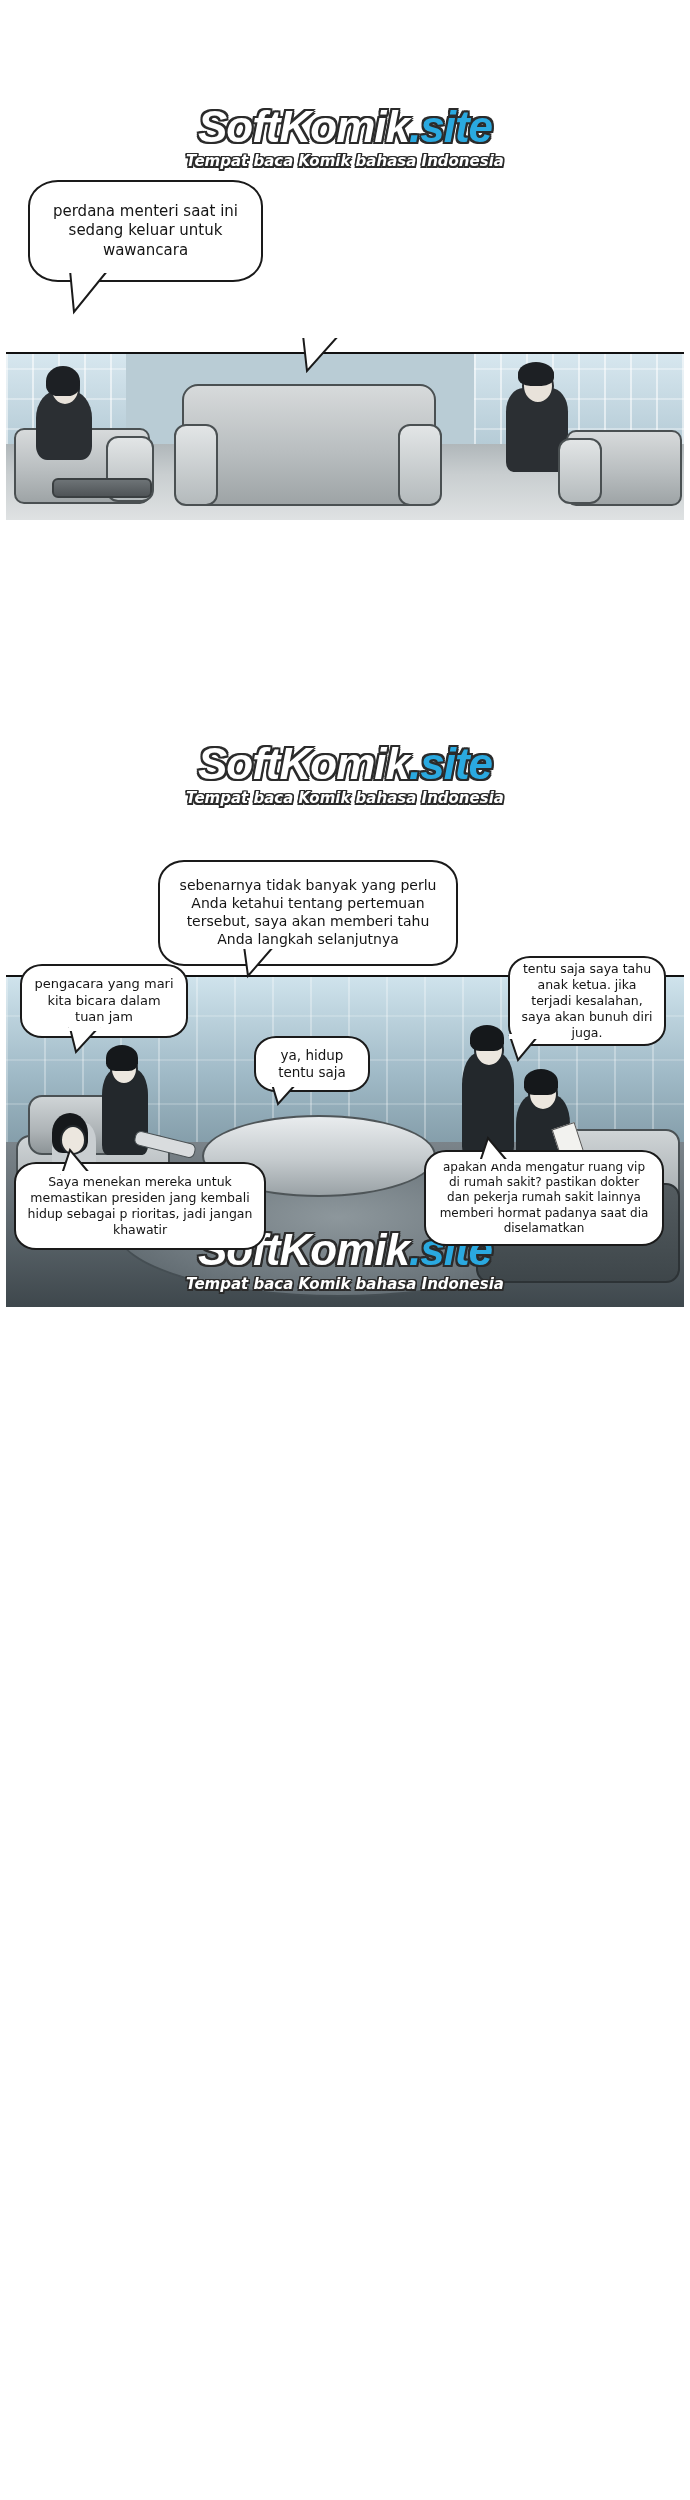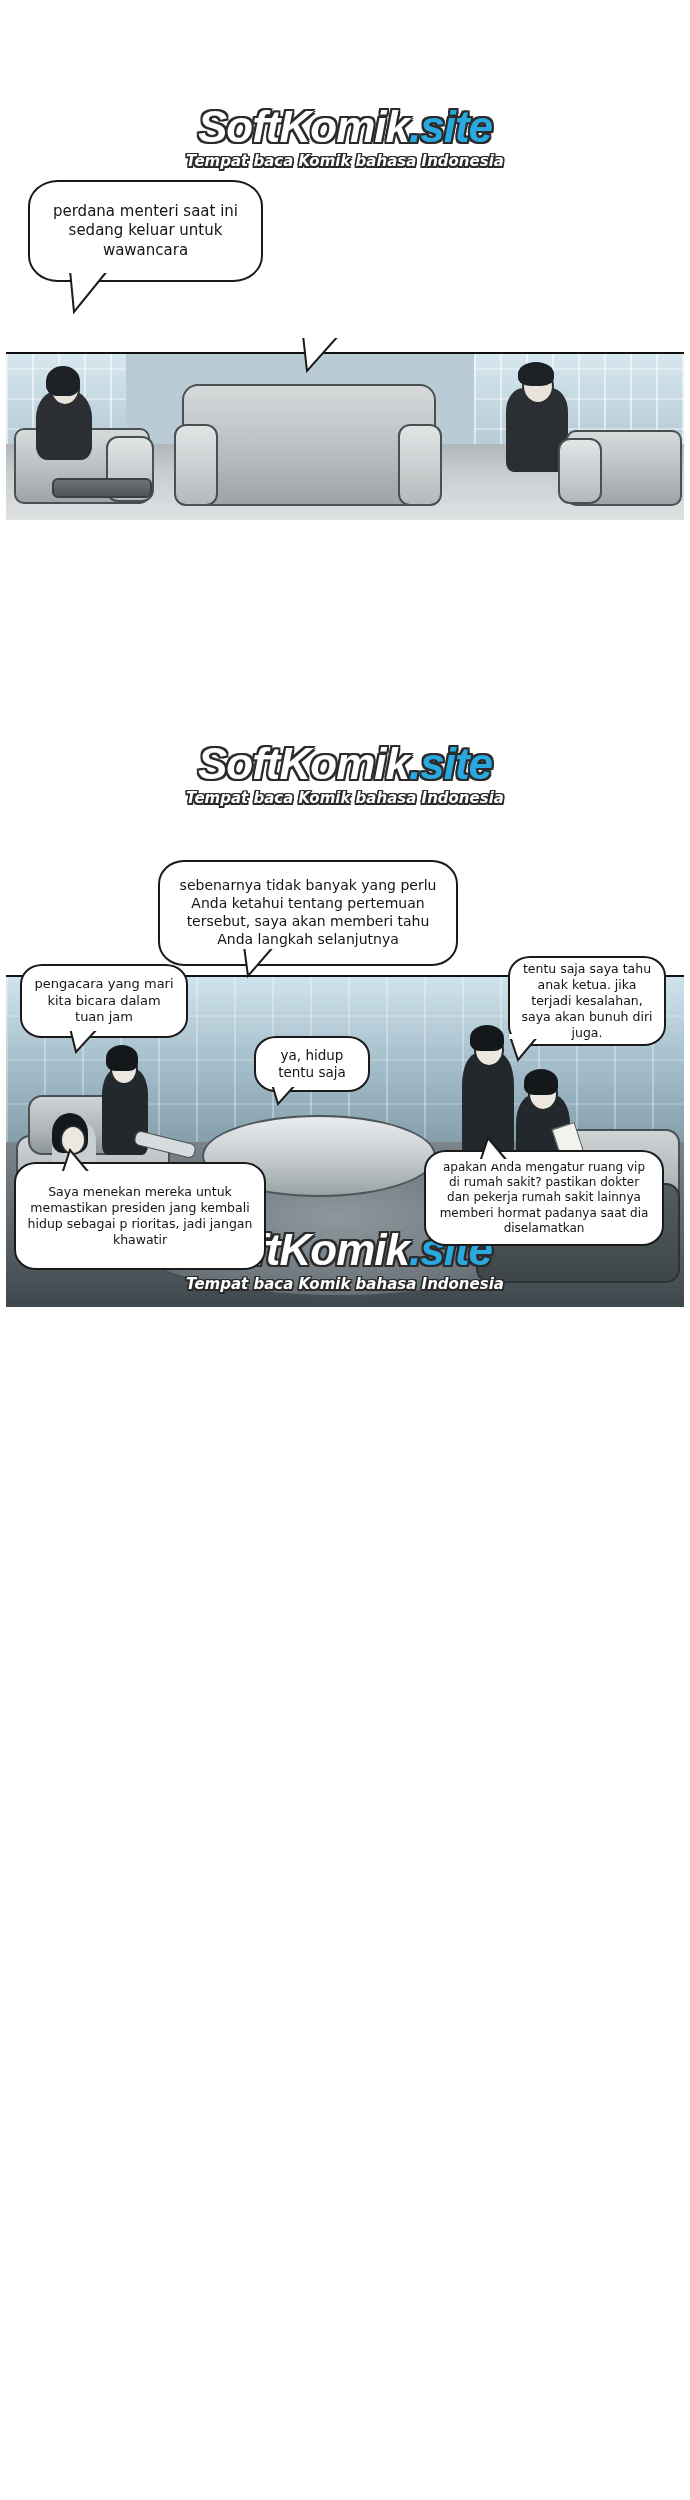--- a/index.html
+++ b/index.html
@@ -371,21 +371,21 @@
   </svg>
 
   <div class="bubble" style="left:254px; top:1036px; width:116px; height:56px; font-size:13.5px; border-radius:22px/20px; z-index:40;">
     <span class="txt">ya, hidup tentu saja</span>
   </div>
   <svg width="36" height="26" style="position:absolute; left:268px; top:1082px; z-index:41;">
     <polygon points="4,2 28,2 10,22" fill="#ffffff" stroke="#1a1a1a" stroke-width="2"></polygon>
     <rect x="3" y="0" width="27" height="5" fill="#ffffff"></rect>
   </svg>
 
-  <div class="bubble" style="left:14px; top:1162px; width:252px; height:108px; font-size:12.5px; border-radius:22px/20px; z-index:40;">
+  <div class="bubble" style="left:14px; top:1162px; width:252px; height:88px; font-size:12.5px; border-radius:22px/20px; z-index:40;">
     <span class="txt">Saya menekan mereka untuk memastikan presiden jang kembali hidup sebagai p rioritas, jadi jangan khawatir</span>
   </div>
   <svg width="40" height="30" style="position:absolute; left:58px; top:1146px; z-index:41; transform:scaleY(-1);">
     <polygon points="4,2 32,2 12,26" fill="#ffffff" stroke="#1a1a1a" stroke-width="2"></polygon>
     <rect x="3" y="0" width="31" height="5" fill="#ffffff"></rect>
   </svg>
 
   <div class="bubble" style="left:424px; top:1150px; width:240px; height:96px; font-size:12px; border-radius:22px/20px; z-index:40;">
     <span class="txt">apakah Anda mengatur ruang vip di rumah sakit? pastikan dokter dan pekerja rumah sakit lainnya memberi hormat padanya saat dia diselamatkan</span>
   </div>

